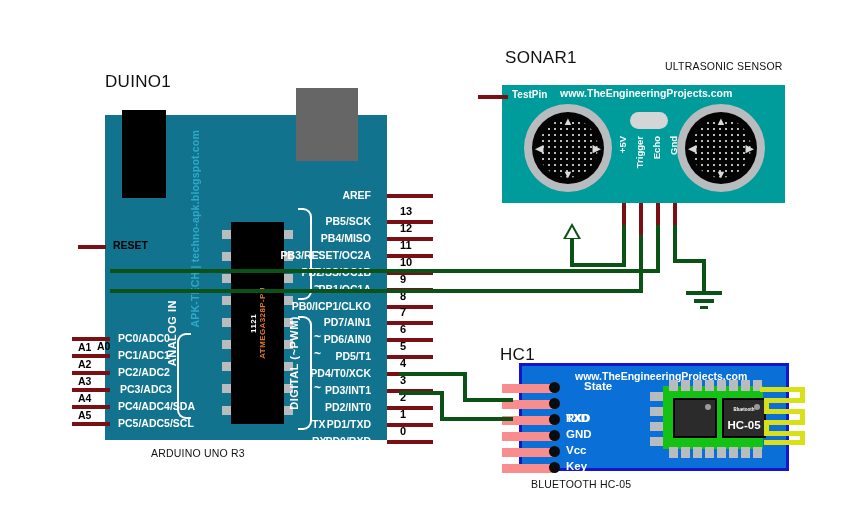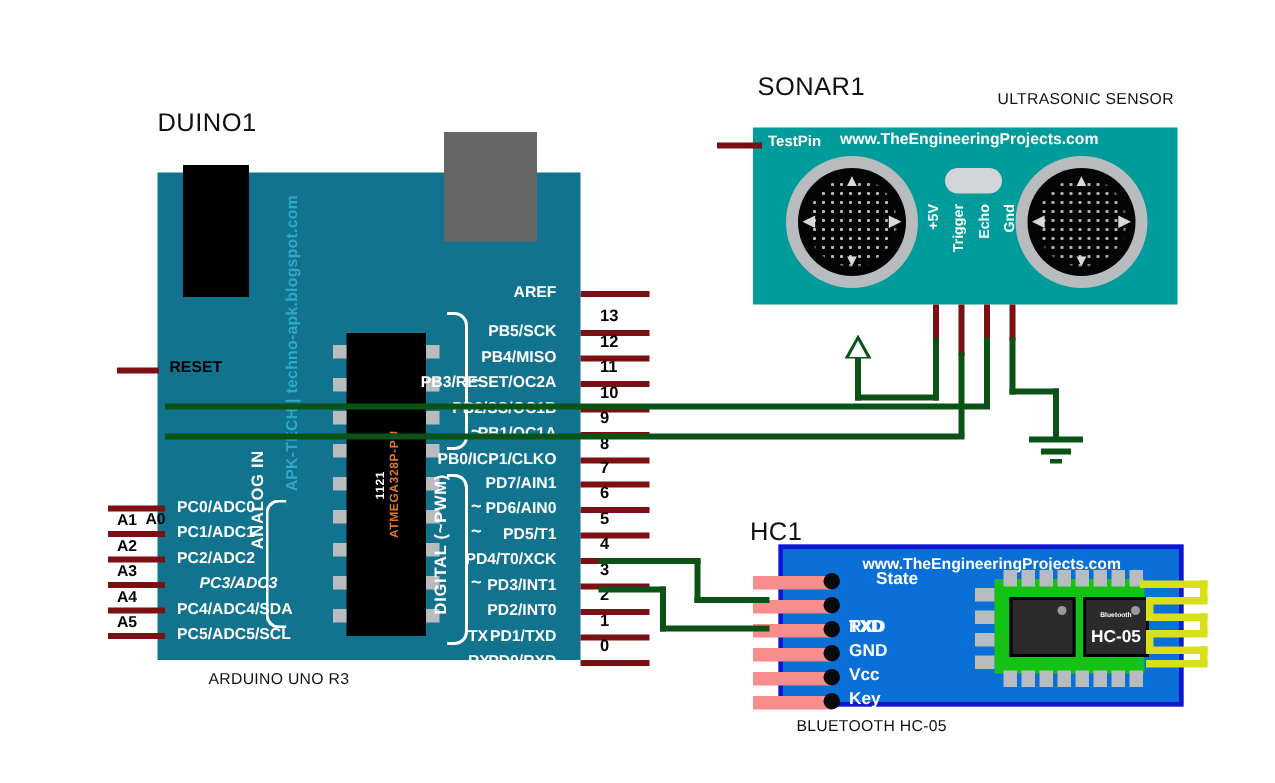--- a/index.html
+++ b/index.html
@@ -204,30 +204,30 @@
     <div class="lead-h" style="left: 72px; top: 337px; width: 38px;"></div>
     <div class="pin-lbl nosel" style="position: absolute; left: 118px; top: 332px;">PC0/ADC0</div>
     <div class="an-lbl nosel" style="position: absolute; left: 78px; top: 341px;">A1</div>
     <div class="lead-h" style="left: 72px; top: 354px; width: 38px;"></div>
     <div class="pin-lbl nosel" style="position: absolute; left: 118px; top: 349px;">PC1/ADC1</div>
     <div class="an-lbl nosel" style="position: absolute; left: 78px; top: 358px;">A2</div>
     <div class="lead-h" style="left: 72px; top: 371px; width: 38px;"></div>
     <div class="pin-lbl nosel" style="position: absolute; left: 118px; top: 366px;">PC2/ADC2</div>
     <div class="an-lbl nosel" style="position: absolute; left: 78px; top: 375px;">A3</div>
     <div class="lead-h" style="left: 72px; top: 388px; width: 38px;"></div>
-    <div class="pin-lbl nosel" style="position: absolute; left: 133px; top: 383px; font-style: italic;">PC3/ADC3</div>
+    <div class="pin-lbl nosel" style="position: absolute; left: 120px; top: 383px;">PC3/ADC3</div>
     <div class="an-lbl nosel" style="position: absolute; left: 78px; top: 392px;">A4</div>
     <div class="lead-h" style="left: 72px; top: 405px; width: 38px;"></div>
     <div class="pin-lbl nosel" style="position: absolute; left: 118px; top: 400px;">PC4/ADC4/SDA</div>
     <div class="an-lbl nosel" style="position: absolute; left: 78px; top: 409px;">A5</div>
     <div class="lead-h" style="left: 72px; top: 422px; width: 38px;"></div>
     <div class="pin-lbl nosel" style="position: absolute; left: 118px; top: 417px;">PC5/ADC5/SCL</div>
   </div>
 
-<div class="abs cap-sm nosel" style="left:100px;top:447px;">ARDUINO UNO R3</div>
+<div class="abs cap-sm nosel" style="left:112px;top:447px;">ARDUINO UNO R3</div>
 
 <div class="abs title-lg nosel" style="left:505px;top:48px;">SONAR1</div>
 <div class="abs cap-sm nosel" style="left:626px;top:60px;">ULTRASONIC SENSOR</div>
 
 <div class="abs" id="sonar-body"></div>
 
 <div class="lead-h" style="left:478px;top:95px;width:30px;"></div>
 <div id="testpin-lbl" class="nosel">TestPin</div>
 <div class="sonar-site nosel">www.TheEngineeringProjects.com</div>
 

